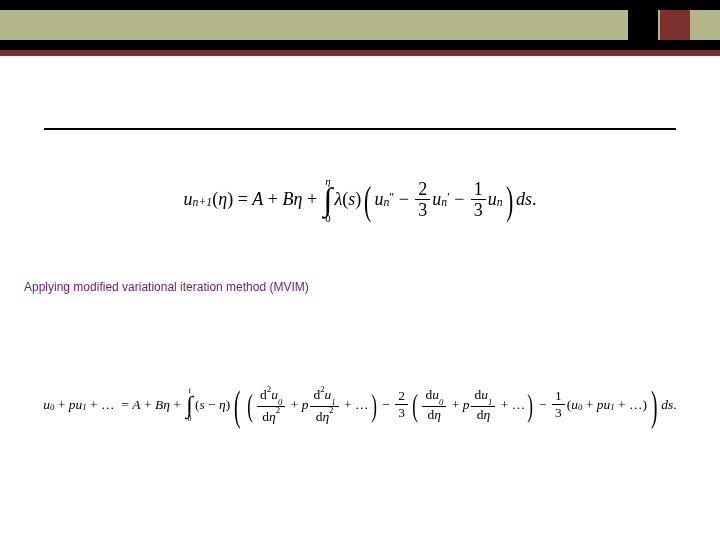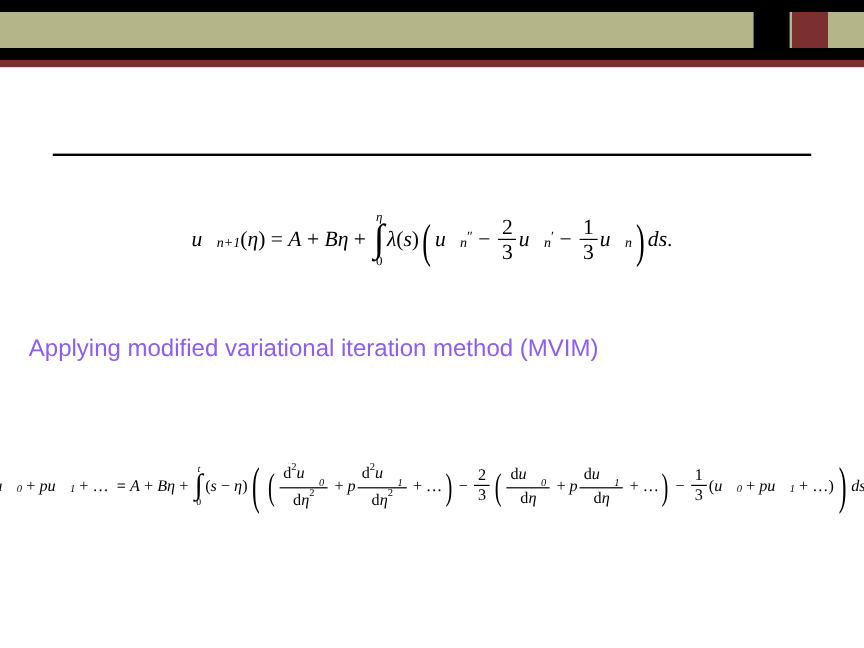--- a/index.html
+++ b/index.html
@@ -75,23 +75,23 @@
     height: 80px;
     display: flex;
     justify-content: center;
     align-items: center;
   }
 
   .caption {
     position: absolute;
     left: 24px;
     top: 280px;
-    font-size: 20px;
+    font-size: 12px;
     font-family: Arial, Helvetica, sans-serif;
-    color: #8b5cf6;
+    color: #701a75;
   }
 
   .eq2 {
     position: absolute;
     left: 10px;
     top: 360px;
     width: 700px;
     height: 90px;
     display: flex;
     justify-content: center;
@@ -109,21 +109,20 @@
   .eq1 .math { font-size: 18px; }
   .eq2 .math { font-size: 13.5px; }
 
   .rm { font-style: normal; }
   .sub {
     font-size: 0.65em;
     vertical-align: sub;
     font-style: italic;
     position: relative;
     top: 0.25em;
-    margin-left: 12px;
   }
   .sup {
     font-size: 0.65em;
     vertical-align: super;
     font-style: normal;
     position: relative;
     top: -0.2em;
   }
 
   .intg {

